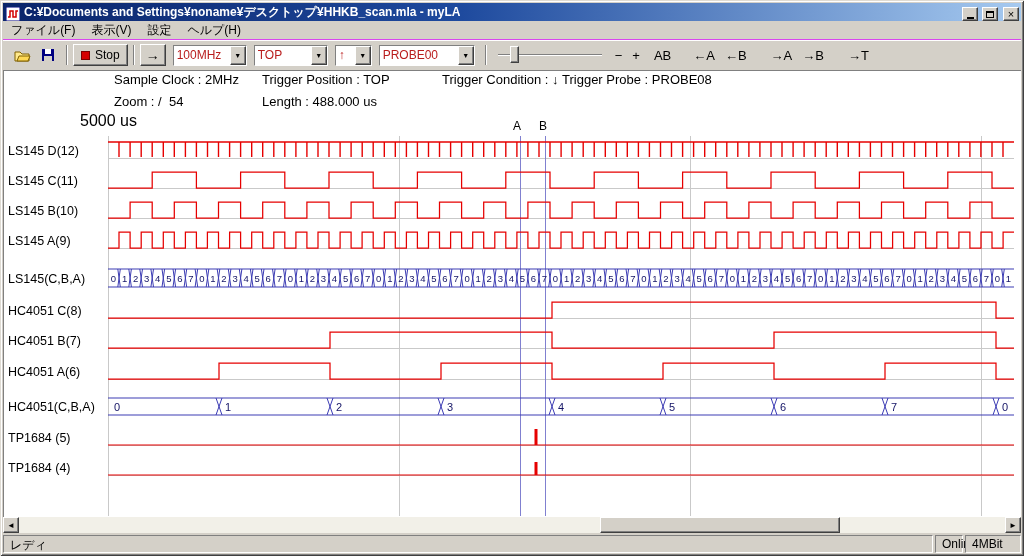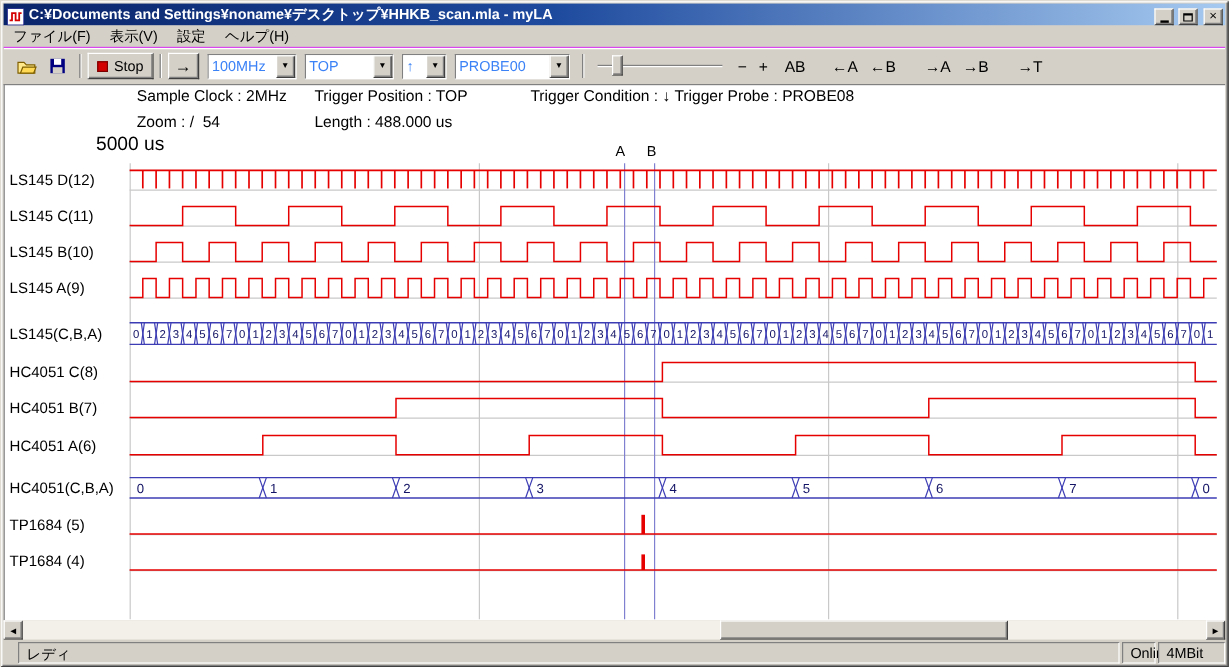--- a/index.html
+++ b/index.html
@@ -24,21 +24,21 @@
 
   #toolbar{position:absolute;left:3px;top:39px;width:1018px;height:31px;border-top:1px solid #d946ef;
     box-shadow:inset 0 1px 0 #fff;display:flex;align-items:center;padding-left:6px;}
   .tool-sep{width:2px;height:20px;border-left:1px solid #808080;border-right:1px solid #ffffff;margin:0 5px;}
   .tool-btn{height:22px;display:flex;align-items:center;justify-content:center;}
   .icon-btn{width:26px;}
   #stop-button{padding:0 7px;gap:5px;font-size:12px;}
   #stop-square{width:9px;height:9px;background:#d40000;border:1px solid #7a0000;}
   #run-button{width:26px;font-size:14px;font-weight:bold;}
   .combo{height:21px;display:flex;margin-left:7px;border:1px solid;border-color:#808080 #ffffff #ffffff #808080;background:#fff;}
-  .combo-field{flex:1;font-size:12px;padding:2px 3px;white-space:nowrap;overflow:hidden;background:#fff;color:#3b82f6;}
+  .combo-field{flex:1;font-size:12px;padding:2px 3px;white-space:nowrap;overflow:hidden;background:#fff;color:#b91c1c;}
   .combo-arrow{width:16px;display:flex;align-items:center;justify-content:center;font-size:7px;}
   #zoom-slider{width:104px;height:22px;position:relative;margin-left:6px;}
   #zoom-slider .track{position:absolute;left:0;right:0;top:10px;height:2px;border-top:1px solid #808080;border-bottom:1px solid #ffffff;}
   #zoom-slider .thumb{position:absolute;left:12px;top:2px;width:9px;height:17px;}
   .flat-btn{padding:2px 5px;font-size:13px;color:#000;}
 
   #client{position:absolute;left:3px;top:70px;width:1018px;height:447px;background:#ffffff;
     border-top:1px solid #808080;border-left:1px solid #808080;}
   .info{position:absolute;font-size:13px;color:#000;white-space:pre;}
   .marker-label{position:absolute;font-size:12px;color:#000;}
@@ -47,21 +47,21 @@
   #wave-svg text{font-family:"Liberation Sans","DejaVu Sans",sans-serif;}
 
   #hscroll{position:absolute;left:3px;top:517px;width:1018px;height:16px;background:#f2f0e8;}
   .scroll-arrow{position:absolute;top:0;width:16px;height:16px;font-size:8px;display:flex;align-items:center;justify-content:center;color:#000;}
   #scroll-left{left:0;}
   #scroll-right{right:0;}
   #scroll-thumb{position:absolute;left:597px;top:0;width:240px;height:16px;}
 
   #statusbar{position:absolute;left:3px;top:535px;width:1018px;height:18px;display:flex;gap:2px;font-size:12px;color:#000;}
   .status-panel{padding:1px 6px;white-space:nowrap;background:#d4d0c8;}
-  #status-ready{flex:1;margin-left:12px;}
+  #status-ready{flex:1;}
   #status-online{width:28px;}
   #status-mem{width:56px;}
 </style>
 </head>
 <body>
 
 <div id="window">
 
   <div id="titlebar">
     <svg width="14" height="14">

